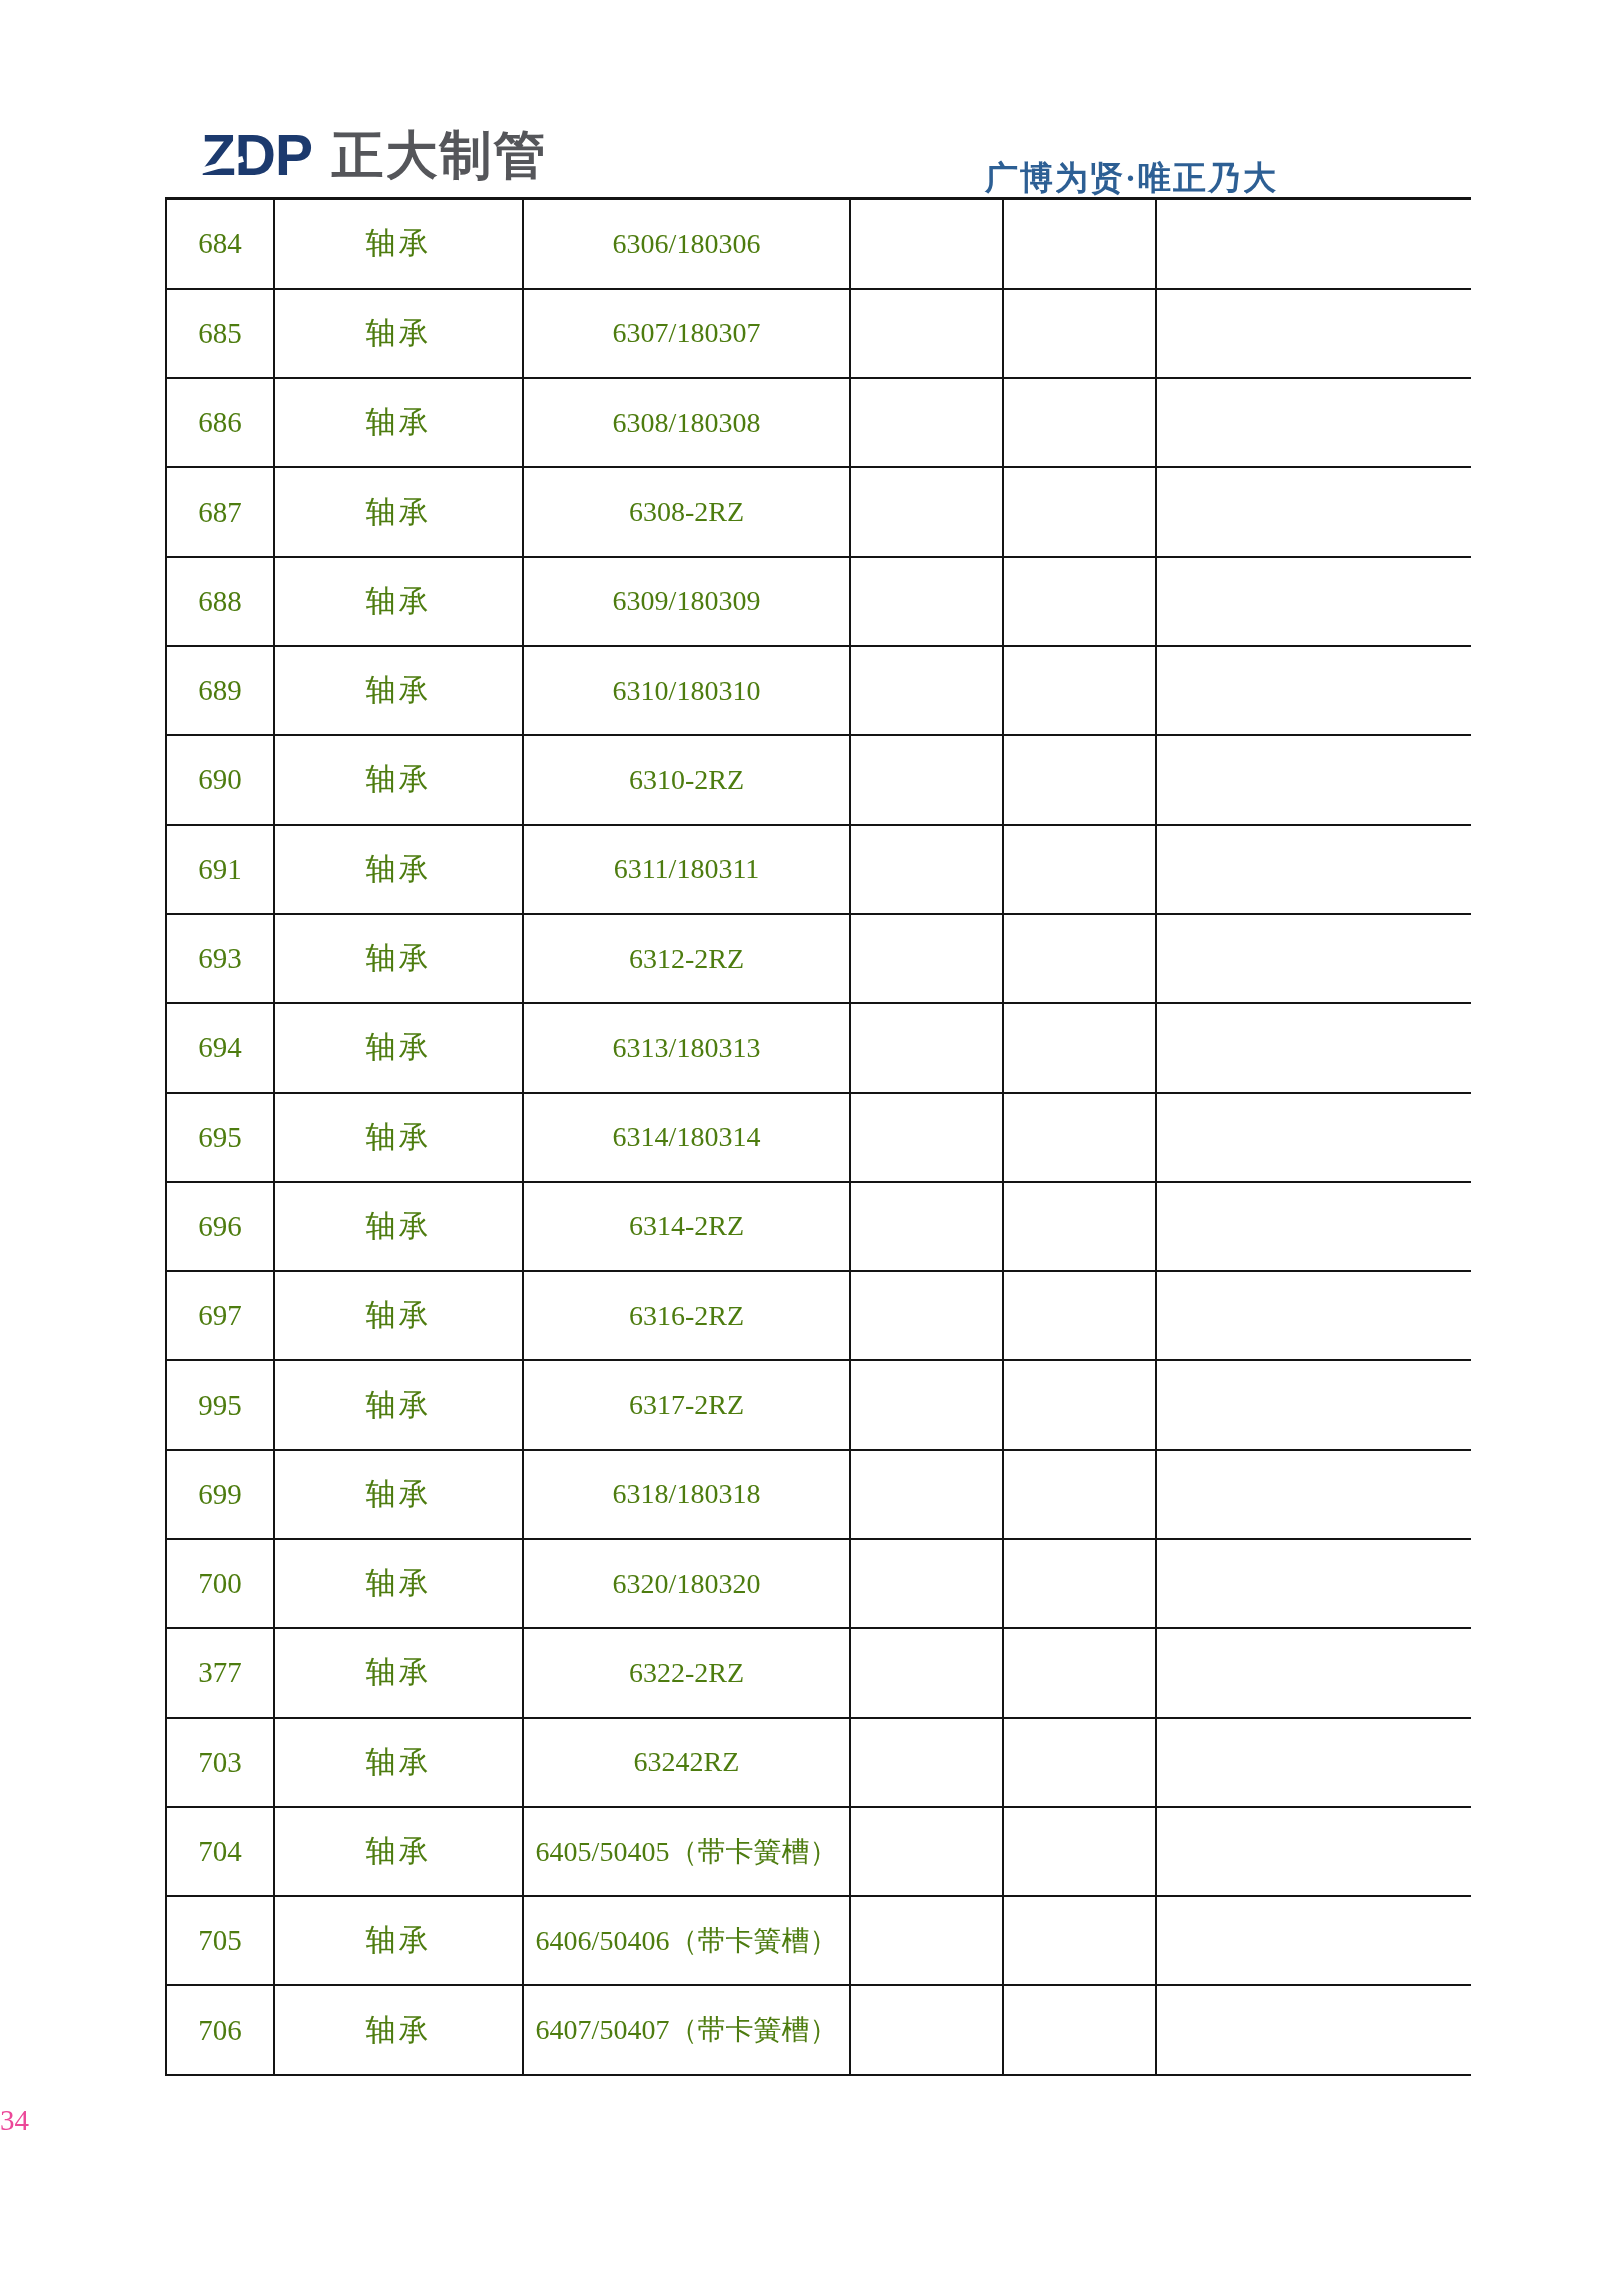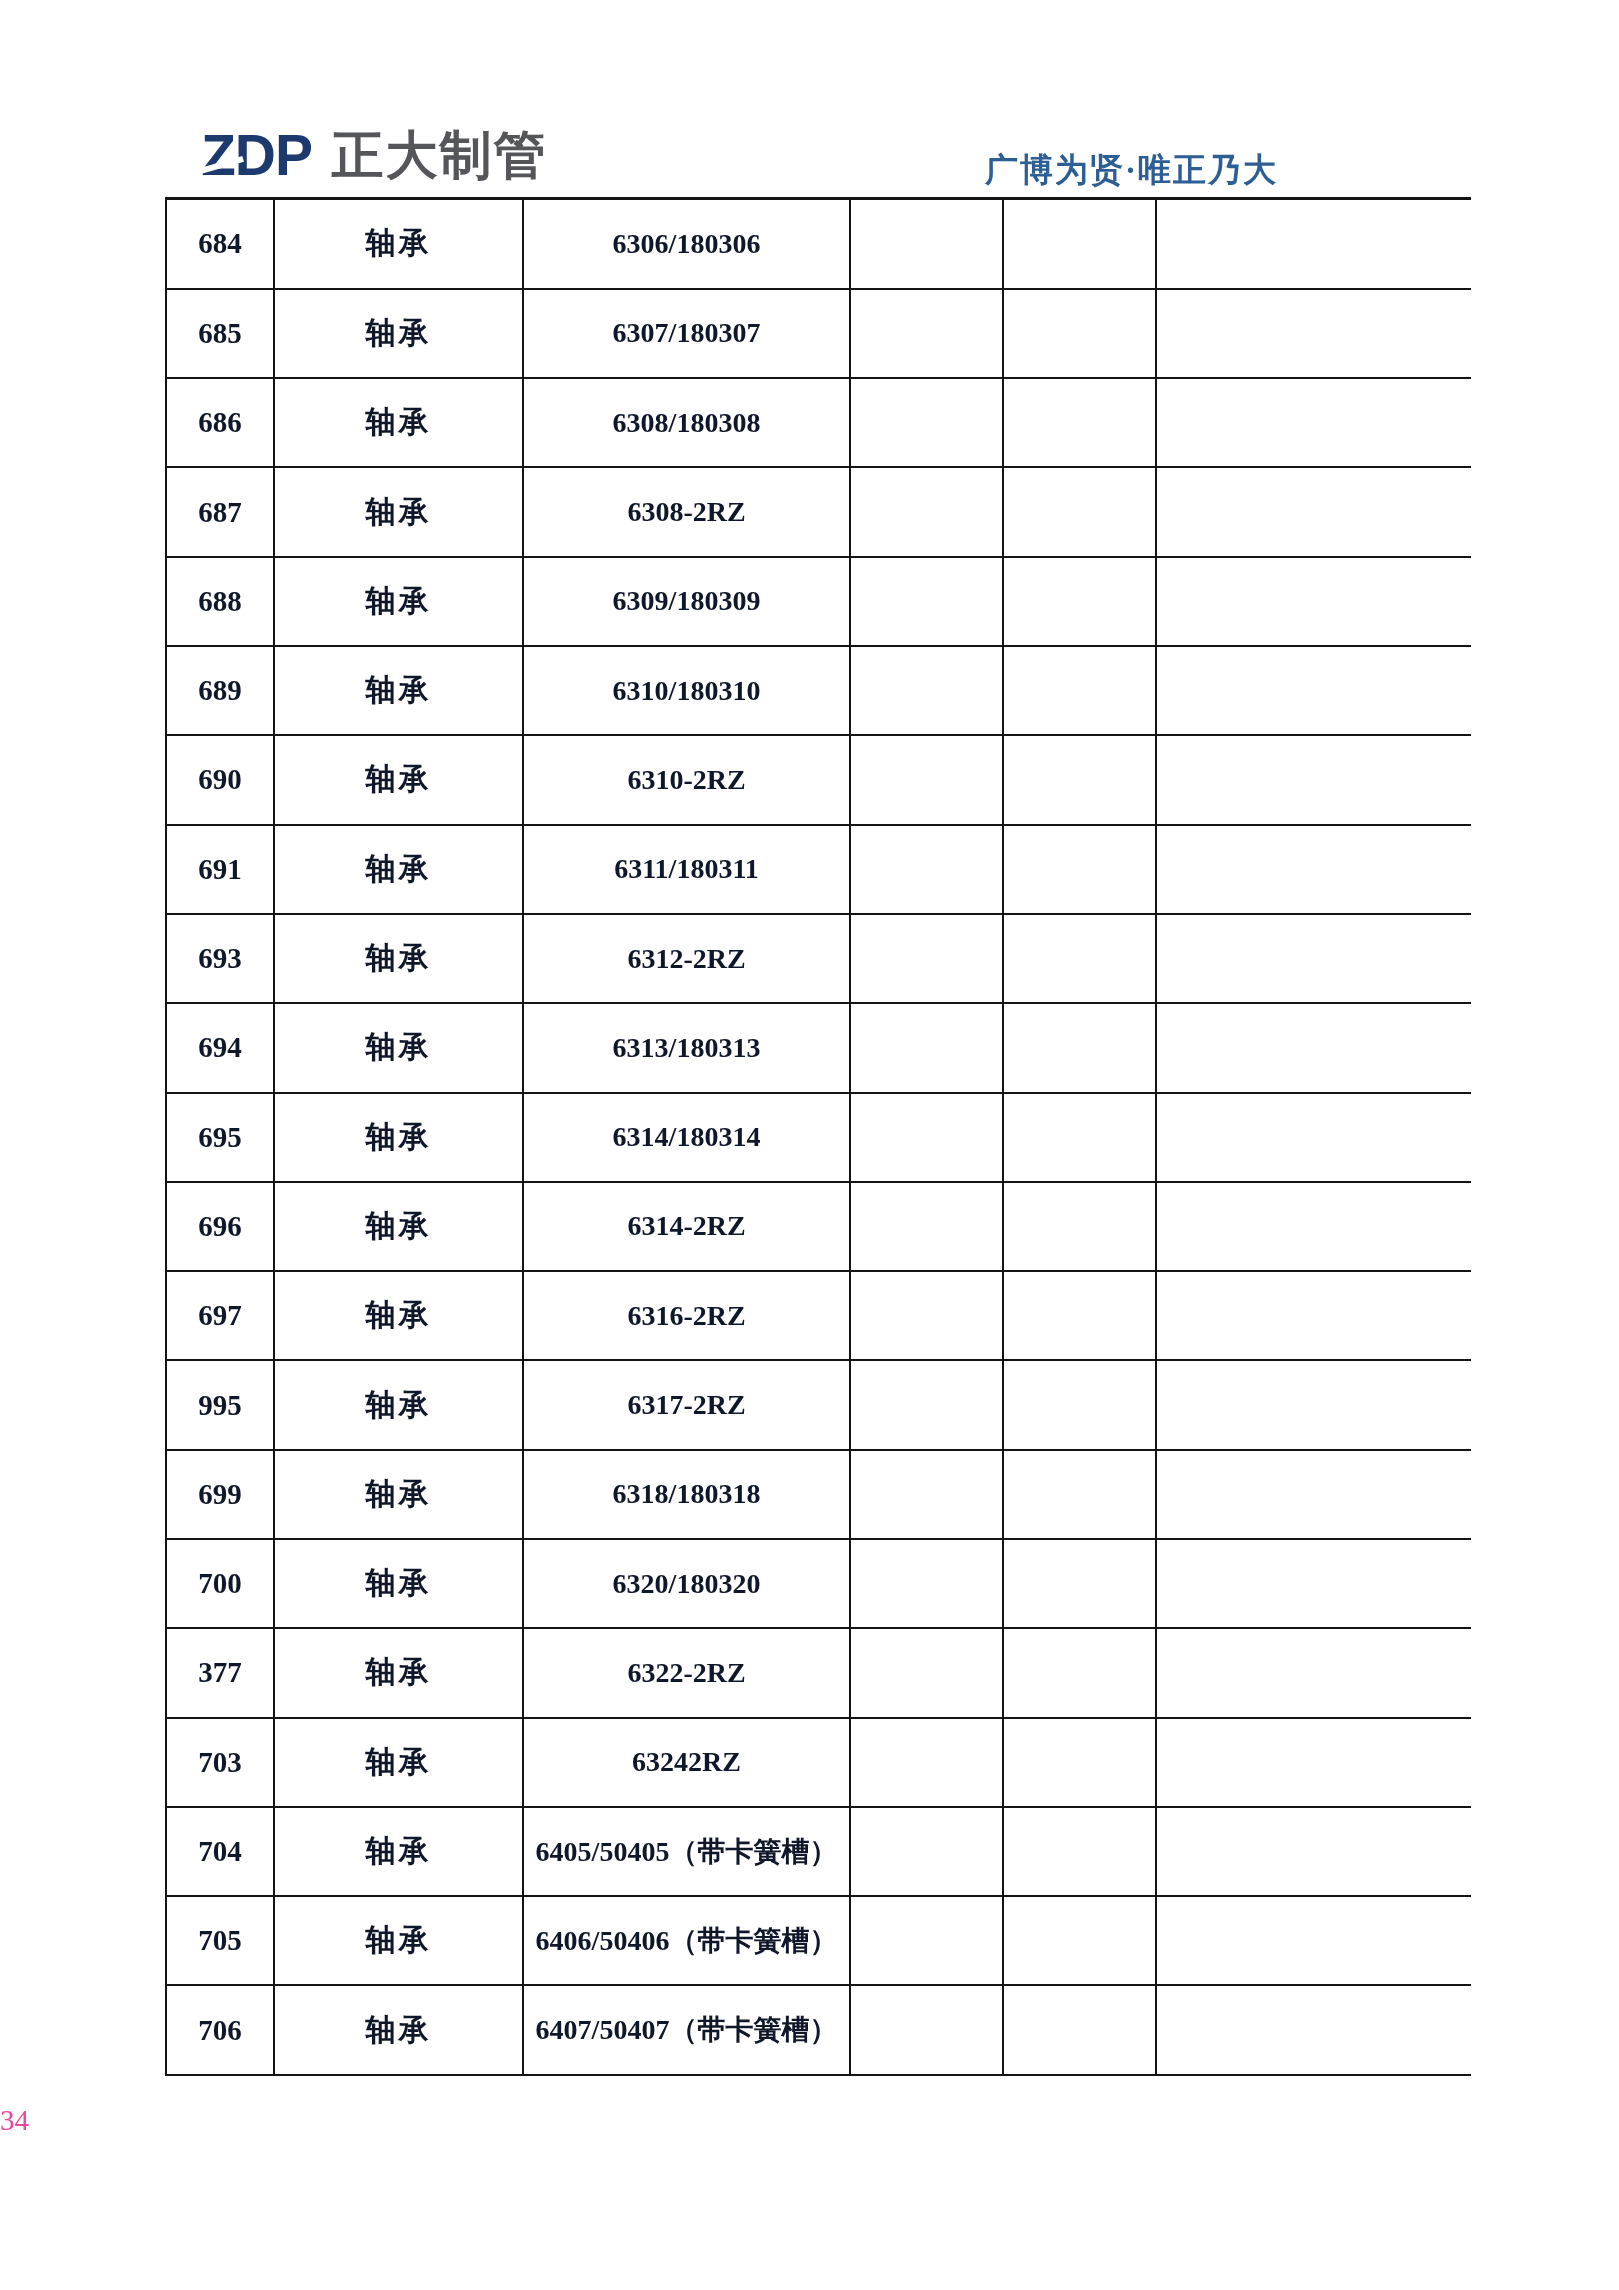--- a/index.html
+++ b/index.html
@@ -48,42 +48,41 @@
   .logo-company {
     font-family: "Liberation Sans", sans-serif;
     font-weight: bold;
     font-size: 52px;
     line-height: 1;
     letter-spacing: 2px;
     color: var(--company-gray, #55565a);
   }
   .slogan {
     position: absolute;
-    top: 152px;
+    top: 160px;
     right: 193px;
     font-family: "Liberation Serif", serif;
     font-weight: 600;
     font-size: 33px;
     line-height: 1.1;
     letter-spacing: 2px;
     color: var(--slogan-blue, #2d5f94);
     white-space: nowrap;
   }
 
   
   table.parts {
     position: absolute;
     left: 165px;
     top: 197px;
     width: 1308px;
     height: 1879px;
     border-collapse: collapse;
     table-layout: fixed;
-    color: #0f172a;
-    font-weight: bold;
+    color: #4d7c0f;
   }
   table.parts,
   table.parts td {
     border: 2px solid #141414;
   }
   table.parts {
     border-width: 2.9px;
     border-top-width: 3.9px;
   }
   table.parts td {

